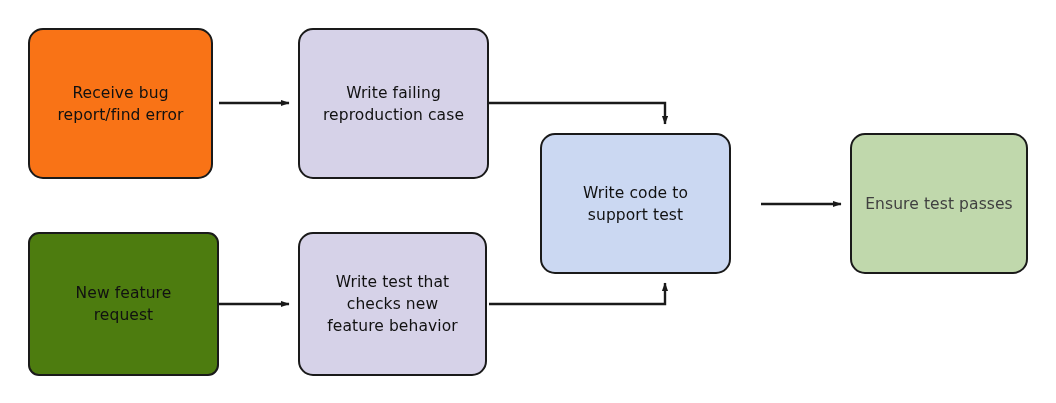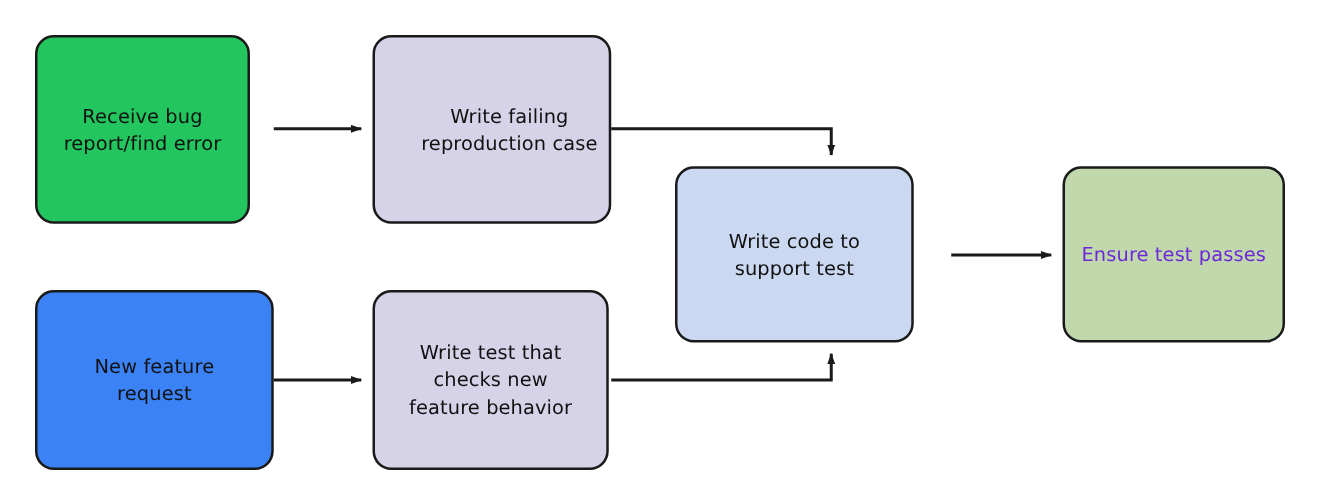--- a/index.html
+++ b/index.html
@@ -41,21 +41,21 @@
     letter-spacing: 0.1px;
     padding: 4px 9px;
     z-index: 2;
   }
   .node-label {
     display: block;
     white-space: pre-line;
   }
   
   #node-receive-bug   { left: 28px;  top: 28px;  width: 191px; height: 151px; }
-  #node-write-failing { left: 298px; top: 28px;  width: 191px; height: 151px; justify-content: flex-end; }
+  #node-write-failing { left: 298px; top: 28px;  width: 191px; height: 151px; }
   #node-new-feature   { left: 28px;  top: 232px; width: 191px; height: 144px; }
   #node-write-test    { left: 298px; top: 232px; width: 191px; height: 144px; }
   #node-write-code    { left: 570px; top: 133px; width: 191px; height: 141px; }
   #node-ensure-pass   { left: 850px; top: 133px; width: 178px; height: 141px; }
 </style>
 </head>
 <body>
 
 <div id="canvas" style="width: 1056px; height: 403px; background: rgb(255, 255, 255);">
 
@@ -70,43 +70,43 @@
 
     <path d="M 219,304 L 289,304" fill="none" stroke="#1a1a1a" stroke-width="2.4" marker-end="url(#arrowhead)"></path>
 
     <path d="M 489,103 L 665,103 L 665,124" fill="none" stroke="#1a1a1a" stroke-width="2.4" stroke-linejoin="miter" marker-end="url(#arrowhead)"></path>
 
     <path d="M 489,304 L 665,304 L 665,283" fill="none" stroke="#1a1a1a" stroke-width="2.4" stroke-linejoin="miter" marker-end="url(#arrowhead)"></path>
 
     <path d="M 761,204 L 841,204" fill="none" stroke="#1a1a1a" stroke-width="2.4" marker-end="url(#arrowhead)"></path>
   </svg>
 
-  <div class="node" id="node-receive-bug" style="background: #22c55e; left: 28px; top: 28px; width: 172px; height: 151px; border-color: rgb(26, 26, 26); color: rgb(17, 17, 17);">
+  <div class="node" id="node-receive-bug" style="background: #f97316; left: 28px; top: 28px; width: 185px; height: 151px; border-color: rgb(26, 26, 26); color: rgb(17, 17, 17);">
     <span class="node-label">Receive bug
 report/find error</span>
   </div>
 
   <div class="node" id="node-write-failing" style="background: rgb(214, 210, 232); left: 298px; top: 28px; width: 191px; height: 151px; border-color: rgb(26, 26, 26); color: rgb(17, 17, 17);">
     <span class="node-label">Write failing
 reproduction case</span>
   </div>
 
-  <div class="node" id="node-new-feature" style="background: #3b82f6; left: 28px; top: 232px; width: 191px; height: 144px; border-color: rgb(26, 26, 26); color: rgb(17, 17, 17);">
+  <div class="node" id="node-new-feature" style="background: #4d7c0f; left: 28px; top: 232px; width: 191px; height: 144px; border-color: rgb(26, 26, 26); color: rgb(17, 17, 17); border-radius: 11px;">
     <span class="node-label">New feature
 request</span>
   </div>
 
   <div class="node" id="node-write-test" style="background: rgb(214, 210, 232); left: 298px; top: 232px; width: 189px; height: 144px; border-color: rgb(26, 26, 26); color: rgb(17, 17, 17);">
     <span class="node-label">Write test that
 checks new
 feature behavior</span>
   </div>
 
   <div class="node" id="node-write-code" style="background: rgb(203, 216, 242); left: 540px; top: 133px; width: 191px; height: 141px; border-color: rgb(26, 26, 26); color: rgb(17, 17, 17);">
     <span class="node-label">Write code to
 support test</span>
   </div>
 
-  <div class="node" id="node-ensure-pass" style="background: rgb(192, 216, 172); left: 850px; top: 133px; width: 178px; height: 141px; border-color: rgb(26, 26, 26); color: #6d28d9;">
+  <div class="node" id="node-ensure-pass" style="background: rgb(192, 216, 172); left: 850px; top: 133px; width: 178px; height: 141px; border-color: rgb(26, 26, 26); color: #404040;">
     <span class="node-label">Ensure test passes</span>
   </div>
 
 </div>
 
 </body></html>

